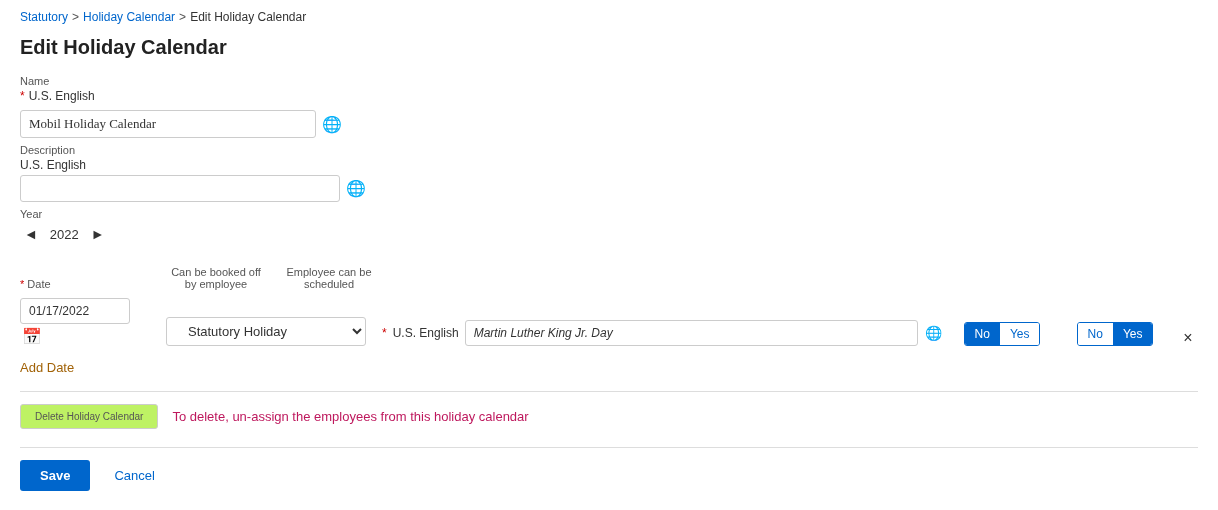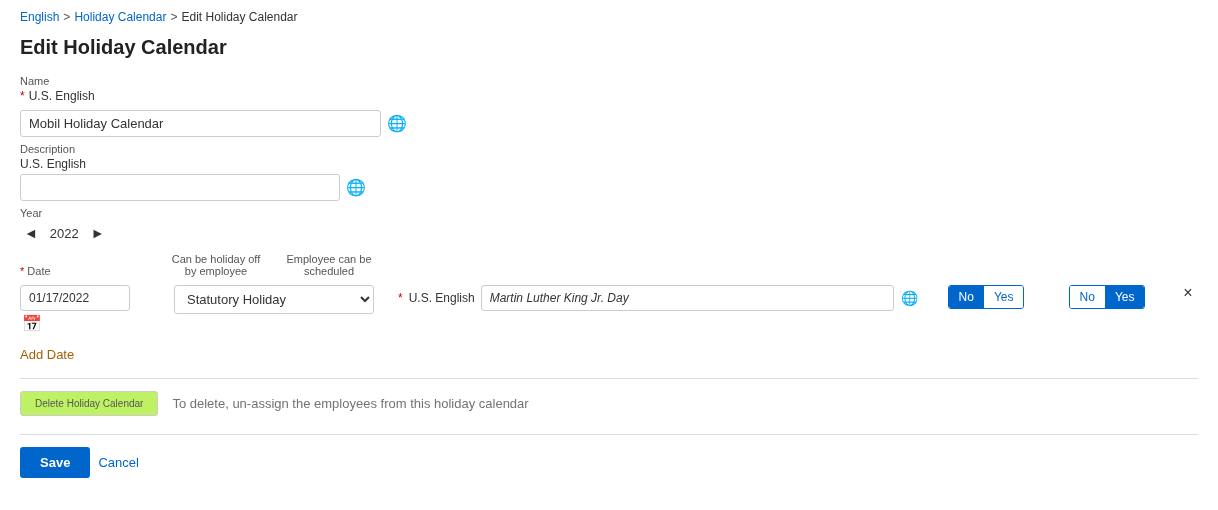--- a/index.html
+++ b/index.html
@@ -107,48 +107,48 @@
       display: flex;
       align-items: flex-end;
       gap: 0;
       margin-bottom: 4px;
       border-bottom: none;
     }
     .col-date { width: 130px; margin-right: 16px; }
     .col-holiday-type { width: 200px; margin-right: 16px; }
     .col-description { flex: 1; margin-right: 8px; }
     .col-booked { width: 100px; text-align: center; margin-right: 8px; }
-    .col-scheduled { width: 110px; text-align: center; margin-right: 8px; }
+    .col-scheduled { width: 110px; text-align: center; margin-right: 8px; margin-top: 12px; }
     .col-delete { width: 20px; }
 
     .col-header {
       font-size: 11px;
       color: #555;
       padding-bottom: 4px;
     }
     .col-header .req {
       color: #c00;
     }
     .holiday-data-row {
       display: flex;
-      align-items: flex-start;
-      gap: 8px;
+      align-items: flex-end;
+      gap: 0;
       margin-bottom: 4px;
     }
     .holiday-data-row .col-date { width: 130px; margin-right: 16px; }
     .holiday-data-row .col-holiday-type { width: 200px; margin-right: 16px; }
     .holiday-data-row .col-description { flex: 1; margin-right: 8px; }
     .holiday-data-row .col-booked { width: 100px; display: flex; justify-content: center; margin-right: 8px; }
     .holiday-data-row .col-scheduled { width: 110px; display: flex; justify-content: center; margin-right: 8px; }
     .holiday-data-row .col-delete { width: 20px; display: flex; align-items: center; justify-content: center; }
 
     select {
       border: 1px solid #ccc;
       border-radius: 3px;
-      padding: 5px 8px;
+      padding: 5px 17px;
       font-size: 13px;
       color: #333;
       background: #fff;
       width: 100%;
       outline: none;
       appearance: auto;
     }
     .description-input-row {
       display: flex;
       align-items: center;
@@ -215,26 +215,26 @@
       border: 1px solid #ccc;
       border-radius: 3px;
       padding: 6px 14px;
       font-size: 10px;
       color: #555;
       cursor: not-allowed;
       margin-right: 14px;
     }
     .delete-info {
       font-size: 13px;
-      color: #737373;
+      color: #be185d;
     }
     .footer-row {
       display: flex;
       align-items: center;
-      gap: 8px;
+      gap: 24px;
       margin-top: 18px;
       padding-top: 12px;
       border-top: 1px solid #ddd;
     }
     .save-btn {
       background: #0066cc;
       color: #fff;
       border: none;
       border-radius: 3px;
       padding: 8px 20px;
@@ -251,39 +251,39 @@
     .section-block {
       margin-bottom: 6px;
     }
   </style>
 </head>
 <body>
 
 <div class="page-wrapper">
 
   <div class="breadcrumb">
-    <a>English</a>
+    <a>Statutory</a>
     <span class="sep">&gt;</span>
     <a>Holiday Calendar</a>
     <span class="sep">&gt;</span>
     <span class="current">Edit Holiday Calendar</span>
   </div>
 
   <h1>Edit Holiday Calendar</h1>
 
   <div class="section-block">
     <div class="field-label">Name</div>
     <div class="input-row">
       <div class="locale-label">
         <span class="req">*</span>
         <span>U.S. English</span>
       </div>
     </div>
     <div class="input-row">
-      <input type="text" style="width: 361px;" value="Mobil Holiday Calendar">
+      <input type="text" style="width: 296px; font-family: Liberation Serif, serif;" value="Mobil Holiday Calendar">
       <span class="globe-icon">🌐</span>
     </div>
   </div>
 
   <div class="section-block">
     <div class="field-label">Description</div>
     <div class="locale-label">U.S. English</div>
     <div class="input-row">
       <input type="text" style="width: 320px;" value="">
       <span class="globe-icon">🌐</span>
@@ -296,21 +296,21 @@
       <button class="year-nav">◄</button>
       <span class="year-value">2022</span>
       <button class="year-nav">►</button>
     </div>
   </div>
 
   <div class="holiday-header-row">
     <div class="col-date col-header">
       <span class="req">* </span><span>Date</span>
     </div>
-    <div class="col-booked col-header">Can be holiday off by employee</div>
+    <div class="col-booked col-header">Can be booked off by employee</div>
     <div class="col-scheduled col-header">Employee can be scheduled</div>
     <div class="col-delete"></div>
   </div>
 
   <div class="holiday-data-row">
     <div class="col-date">
       <input type="text" style="width: 110px; font-size: 12px;" value="01/17/2022">
       <div style="margin-top: 3px;">
         <span class="calendar-icon">📅</span>
       </div>

